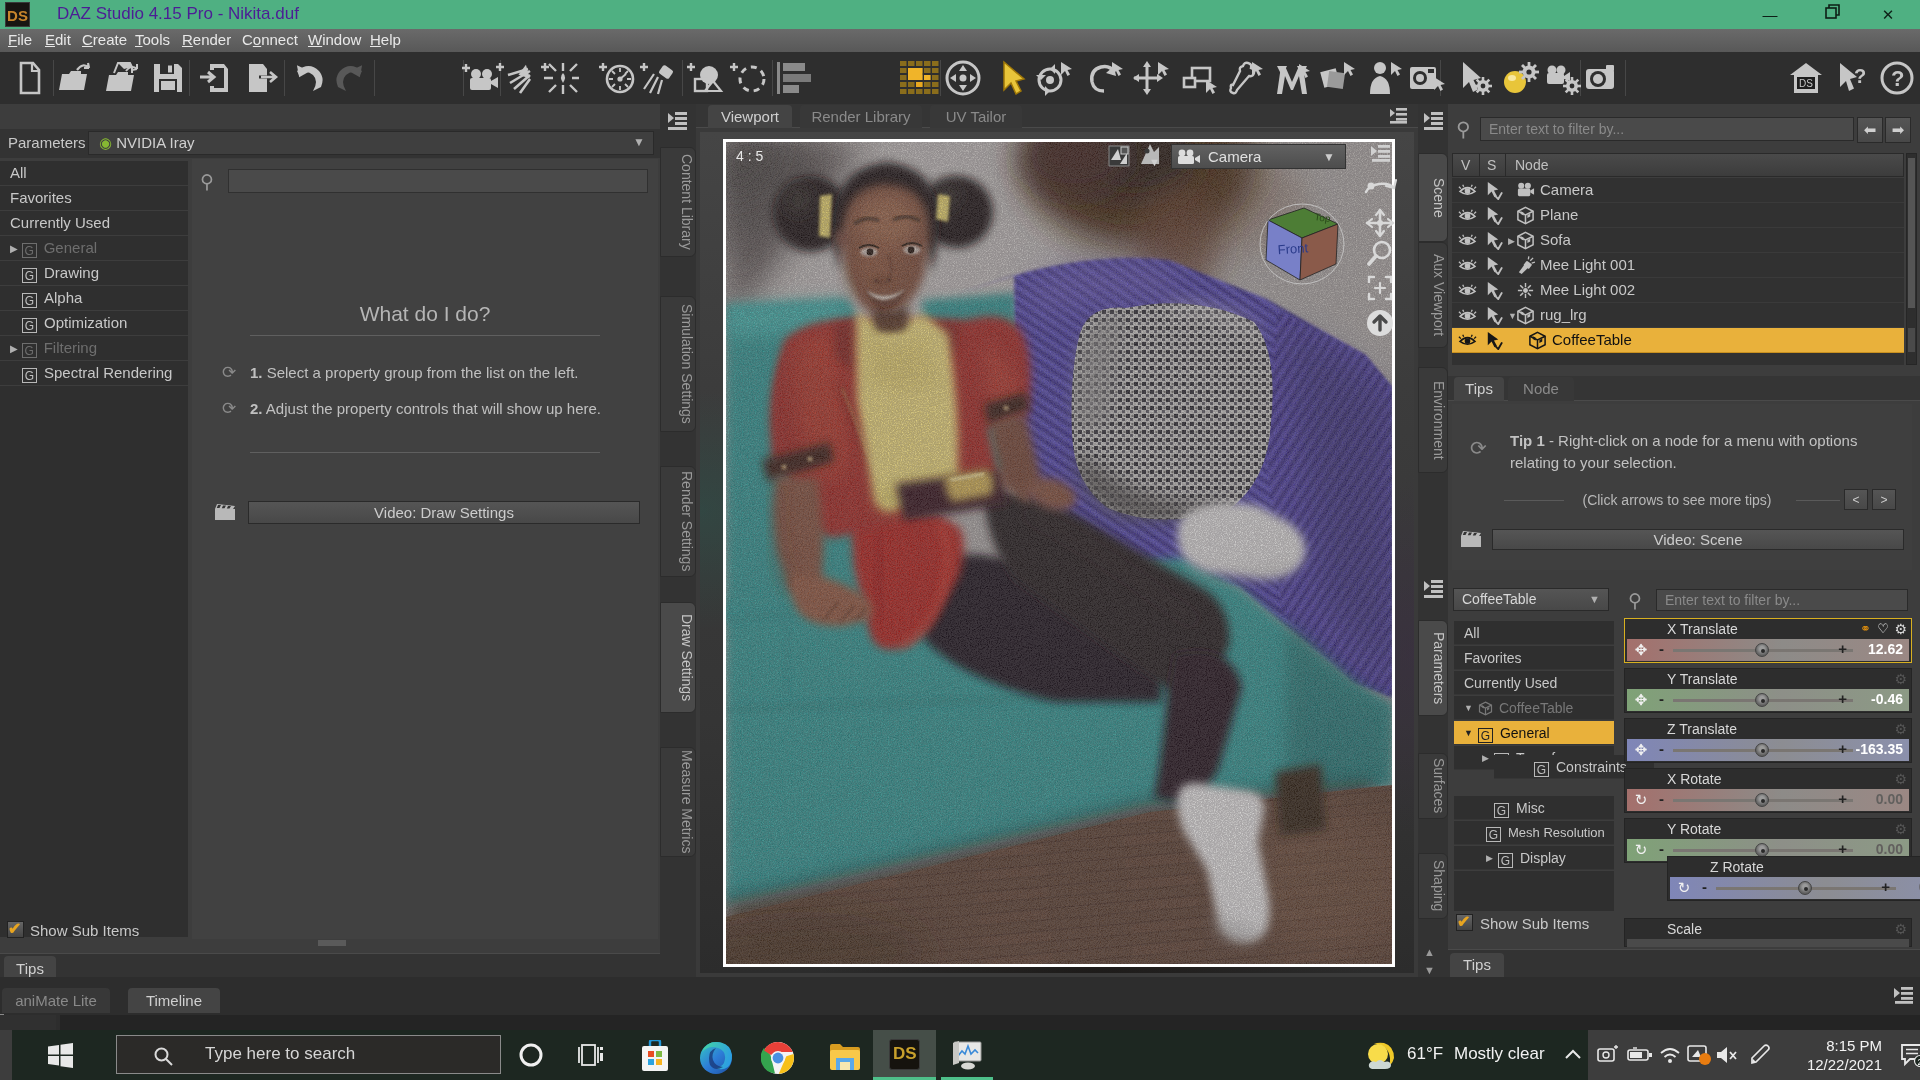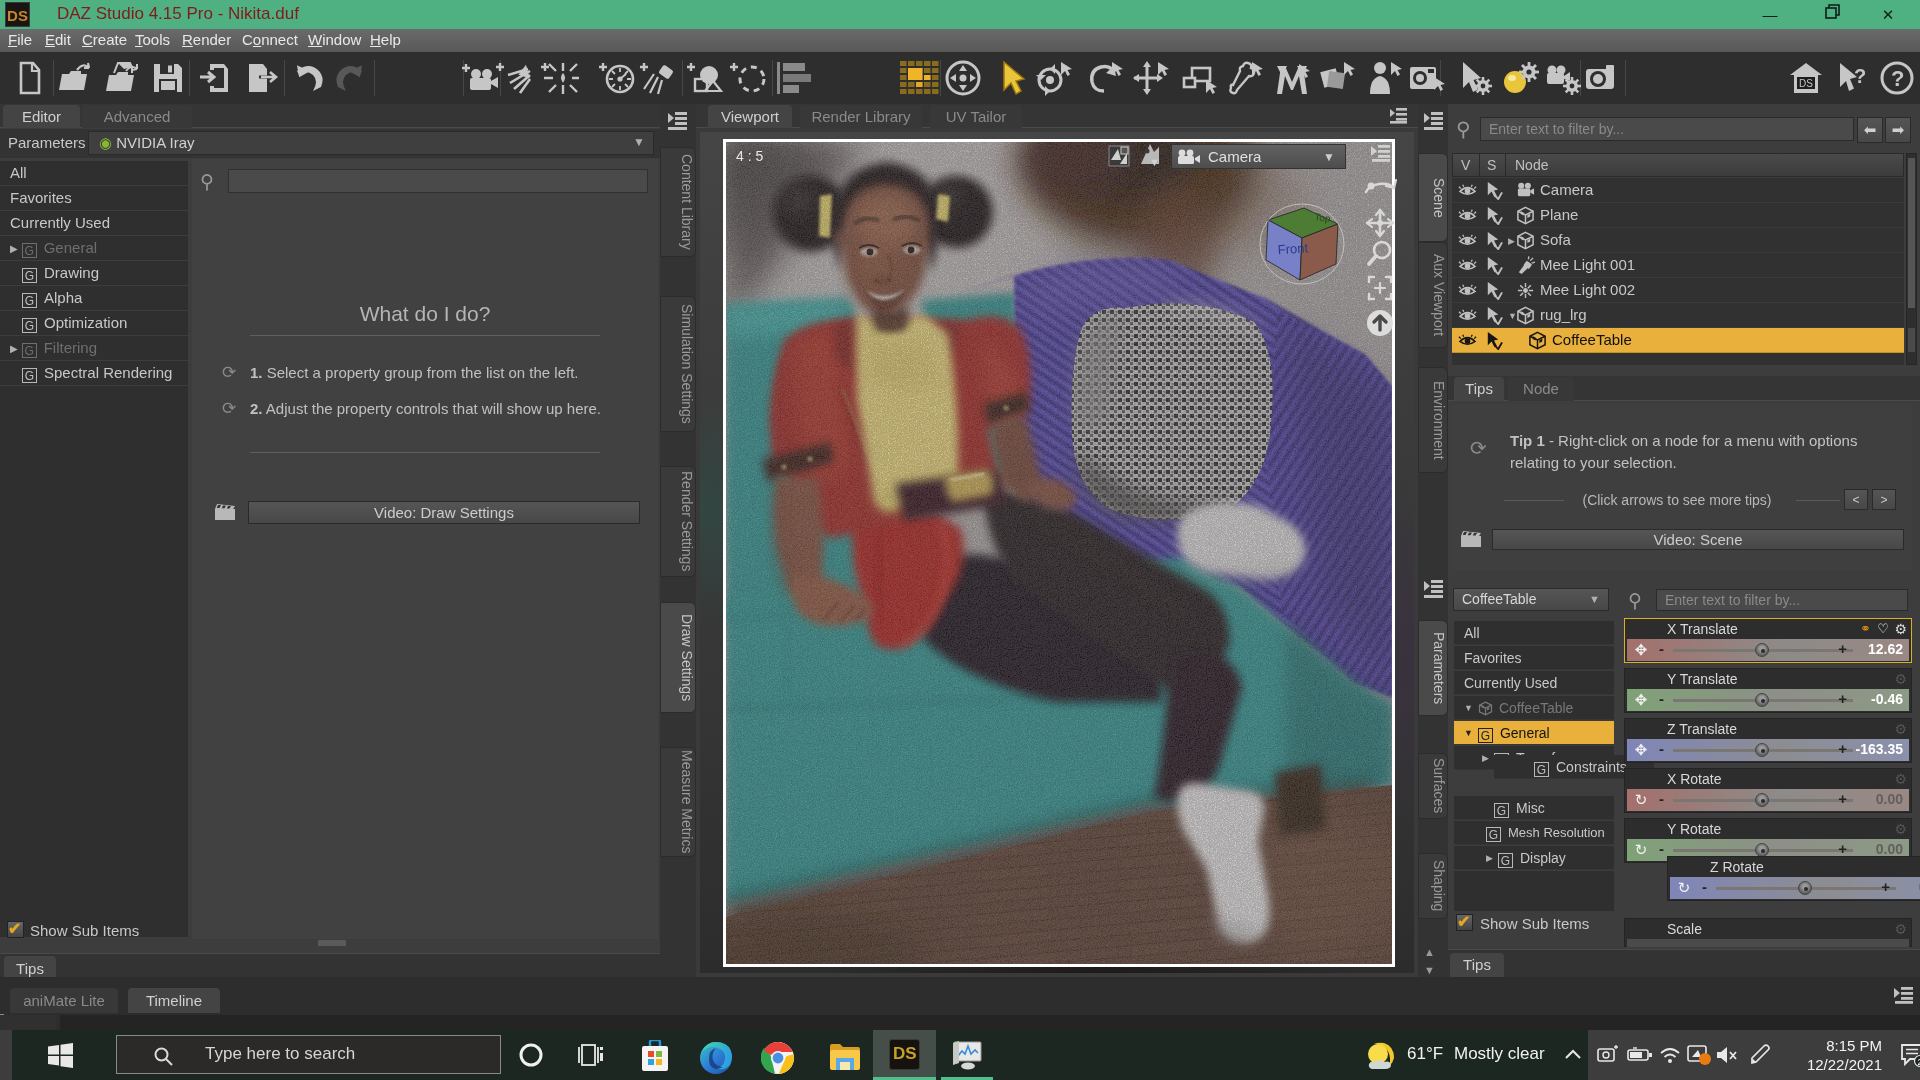--- a/index.html
+++ b/index.html
@@ -4,21 +4,21 @@
 <style>
 * { margin:0; padding:0; box-sizing:border-box; }
 html,body { width:1920px; height:1080px; overflow:hidden; background:#3d3d3d;
   font-family:"Liberation Sans", sans-serif; }
 
 
 #titlebar { position:absolute; left:0; top:0; width:1920px; height:29px; background:#4fb082; }
 #dslogo { position:absolute; left:5px; top:2px; width:25px; height:25px; background:#181512;
   color:#c8852c; font-weight:bold; font-size:15px; text-align:center; line-height:25px;
   border:1px solid #3a3a3a; }
-#title-text { position:absolute; left:57px; top:4px; font-size:17px; color:#7f1d1d; }
+#title-text { position:absolute; left:57px; top:4px; font-size:17px; color:#4c1d95; }
 .winbtn { position:absolute; top:0; width:46px; height:29px; color:#0d1f16; font-size:15px;
   text-align:center; line-height:29px; }
 
 
 #menubar { position:absolute; left:0; top:29px; width:1920px; height:23px;
   background:linear-gradient(#6a6a6a,#585858); color:#e8e8e8; font-size:15px; }
 #menubar span.mi { position:absolute; top:2px; }
 #menubar u { text-decoration:underline; }
 
 
@@ -425,24 +425,20 @@
       <path d="M8 2 L8 26 L14 20 L17 30 L22 27.5 L18 18 L25 16 Z" fill="#c6c6c6"></path>
       <text x="22" y="22" font-size="20" font-weight="bold" fill="#c6c6c6" font-family="Liberation Sans">?</text>
     </svg>
     <svg style="position:absolute;left:1879px;top:8px;" width="36" height="36" viewBox="0 0 36 36">
       <circle cx="18" cy="18" r="15" fill="none" stroke="#c6c6c6" stroke-width="3"></circle>
       <text x="12" y="26" font-size="22" font-weight="bold" fill="#c6c6c6" font-family="Liberation Sans">?</text>
     </svg>
   </div>
 
 <div id="leftpanel">
-  <div class="tabrow">
-    <div class="tab" style="left:3px; width:77px;">Editor</div>
-    <div class="tab inactive" style="left:82px; width:110px;">Advanced</div>
-  </div>
   <div style="position:absolute; left:0; top:25px; width:100%; height:29px; background:#333333;">
     <span style="position:absolute; left:8px; top:5px; color:#c8c8c8; font-size:15px;">Parameters :</span>
     <div style="position:absolute; left:88px; top:2px; width:566px; height:24px; background:#3f3f3f; border:1px solid #2a2a2a;">
       <span style="position:absolute; left:10px; top:2px; color:#d0d0d0; font-size:15px;"><span style="color:#86b832;">◉</span> NVIDIA Iray</span>
       <span style="position:absolute; right:8px; top:3px; color:#b0b0b0; font-size:12px;">▼</span>
     </div>
   </div>
 
   <div class="listitem" style="top:57px;">All</div>
   <div class="listitem" style="top:82px;">Favorites</div>
@@ -1056,21 +1052,21 @@
   </div>
 </div>
 
   <div style="position:absolute; left:0; top:375px; width:472px; height:28px; background:#333333; border-top:1px solid #4a4a4a;">
     <div class="tab" style="left:2px; top:3px; width:54px; height:24px; line-height:24px;">Tips</div>
   </div>
  </div>
 </div>
 
 <div id="bottomarea" style="position:absolute; left:0; top:977px; width:1920px; height:53px; background:#2d2d2d;">
-  <div class="tab inactive" style="left:10px; top:11px; width:108px; height:25px; line-height:25px;">aniMate Lite</div>
+  <div class="tab inactive" style="left:2px; top:11px; width:108px; height:25px; line-height:25px;">aniMate Lite</div>
   <div class="tab" style="left:128px; top:11px; width:92px; height:25px; line-height:25px;">Timeline</div>
   <div style="position:absolute; right:6px; top:8px;"><svg width="22" height="20" viewBox="0 0 22 20">
         <path d="M2 3 L8 8 L2 13 Z" fill="#c0c0c0"></path>
         <rect x="9" y="2" width="12" height="2.8" fill="#c0c0c0"></rect>
         <rect x="9" y="7" width="12" height="2.8" fill="#c0c0c0"></rect>
         <rect x="9" y="12" width="12" height="2.8" fill="#c0c0c0"></rect>
         <rect x="3" y="16" width="18" height="2.8" fill="#c0c0c0"></rect>
       </svg></div>
   <div style="position:absolute; left:0px; top:37px; width:4px; height:14px; background:#8a8a8a;"></div>
   <div style="position:absolute; left:60px; top:38px; width:1860px; height:15px; background:#242424;"></div>

